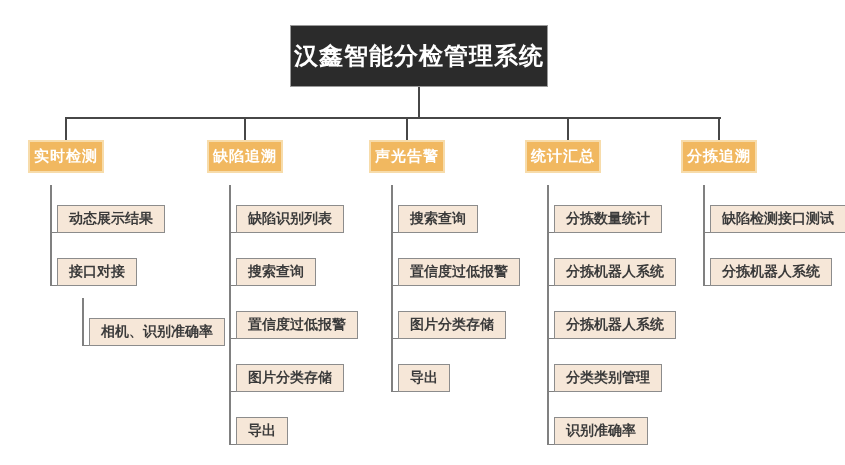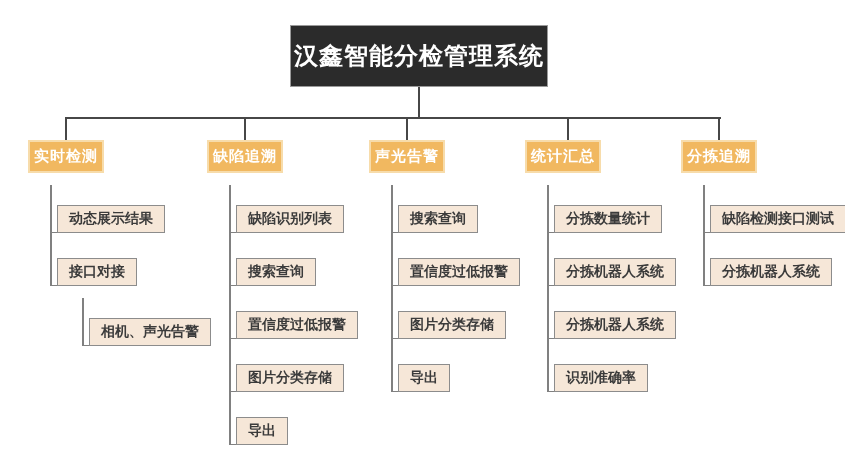--- a/index.html
+++ b/index.html
@@ -61,21 +61,21 @@
       <div class="col" style="left: 28px;">
         <div class="head">实时检测</div>
         <ul class="children">
           <li class="tree-li">
             <div class="node">动态展示结果</div>
           </li>
           <li class="tree-li">
             <div class="node">接口对接</div>
             <ul class="children">
               <li class="tree-li">
-                <div class="node">相机、声光告警</div>
+                <div class="node">相机、识别准确率</div>
               </li>
             </ul>
           </li>
         </ul>
       </div>
       <div class="line v" style="left: 244px; top: 117px; height: 23px;"></div>
       <div class="col" style="left: 207px;">
         <div class="head">缺陷追溯</div>
         <ul class="children">
           <li class="tree-li">
@@ -120,20 +120,23 @@
           <li class="tree-li">
             <div class="node">分拣数量统计</div>
           </li>
           <li class="tree-li">
             <div class="node">分拣机器人系统</div>
           </li>
           <li class="tree-li">
             <div class="node">分拣机器人系统</div>
           </li>
           <li class="tree-li">
+            <div class="node">分类类别管理</div>
+          </li>
+          <li class="tree-li">
             <div class="node">识别准确率</div>
           </li>
         </ul>
       </div>
       <div class="line v" style="left: 718px; top: 117px; height: 23px;"></div>
       <div class="col" style="left: 681px;">
         <div class="head">分拣追溯</div>
         <ul class="children">
           <li class="tree-li">
             <div class="node">缺陷检测接口测试</div>

